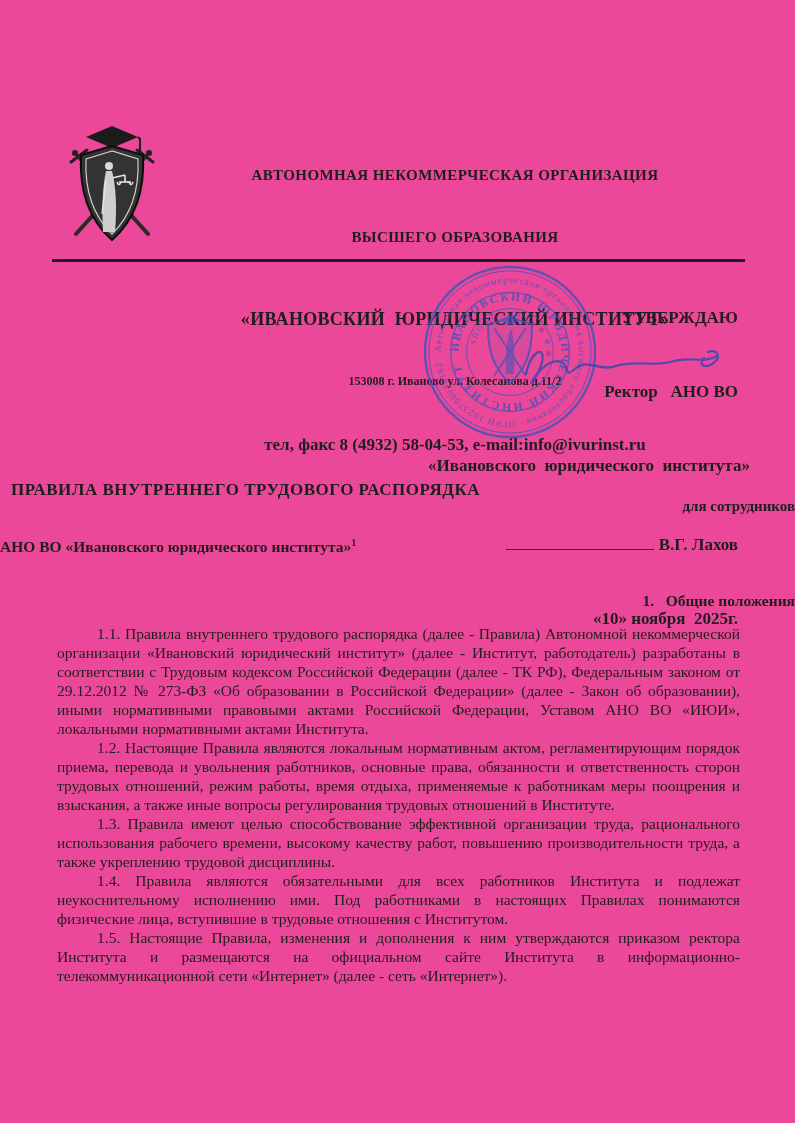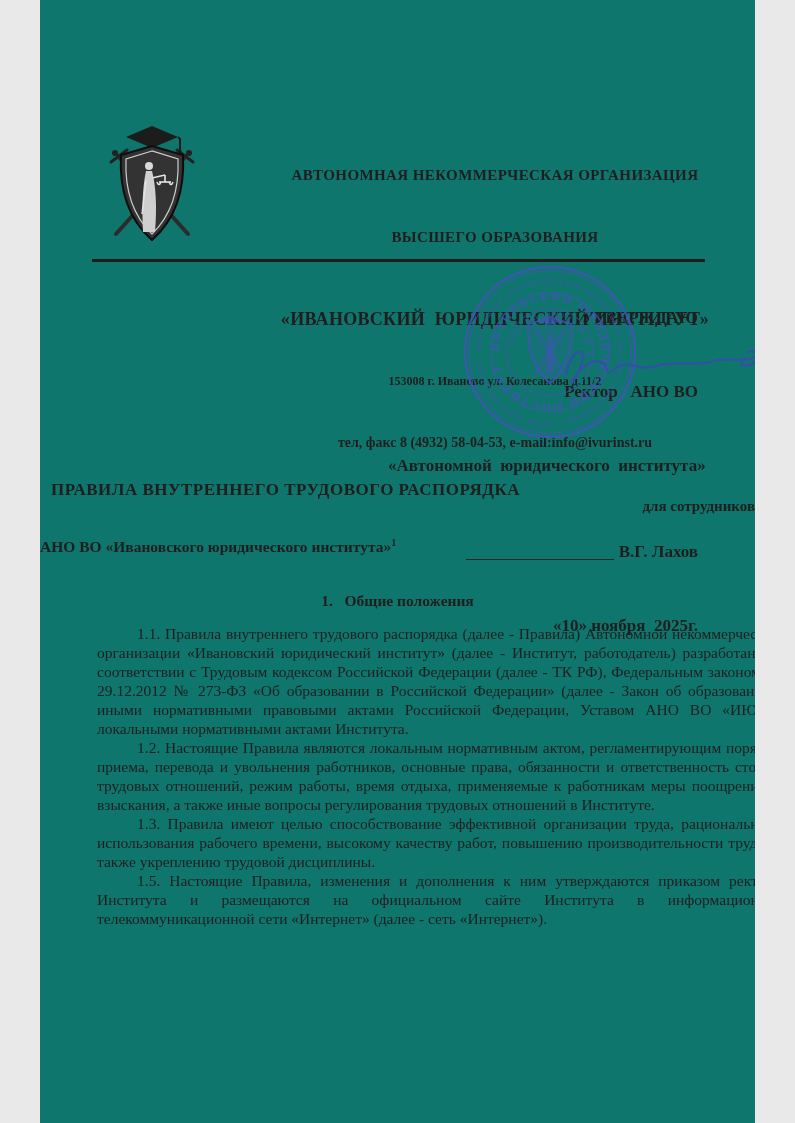--- a/index.html
+++ b/index.html
@@ -1,49 +1,49 @@
 <!DOCTYPE html>
 <html lang="ru"><head>
 <meta charset="utf-8">
 <style>
   html,body{margin:0;padding:0;background:#e9e9e9;}
   .page{
-    position:relative;width:715px;height:1123px;margin:0 auto;
-    background:#0f766e;overflow:hidden;
+    position:relative;width:795px;height:1123px;margin:0 auto;
+    background:#ec4899;overflow:hidden;
     font-family:"Liberation Serif","DejaVu Serif",serif;color:#1e1e1e;text-decoration:underline;
   }
   
   .logo{position:absolute;top:122px;left:62px;width:100px;height:126px;}
   .org-block{position:absolute;top:131px;left:165px;width:580px;text-align:center;font-weight:bold;white-space:pre;}
   .org-l1{font-size:15px;letter-spacing:.4px;margin-bottom:9px;}
   .org-l2{font-size:15px;letter-spacing:.4px;margin-bottom:7px;}
   .org-l3{font-size:18px;letter-spacing:.3px;margin-bottom:8px;margin-top:20px;}
   .org-addr{font-size:12px;margin-bottom:10px;}
-  .org-cont{font-size:14px;}
+  .org-cont{font-size:17px;}
   .lh-divider{position:absolute;top:259px;left:52px;right:50px;height:0;
     border-top:3px solid #1c1c1c;}
   
   .approval{position:absolute;top:268px;right:57px;width:310px;text-align:right;
     font-weight:bold;font-size:17px;white-space:pre;}
   .appr-line{margin-bottom:14px;}
-  .sig-row{display:flex;justify-content:flex-end;align-items:center;margin-top:12px;}
+  .sig-row{display:flex;justify-content:flex-end;align-items:flex-start;margin-top:5px;}
   .sig-underline{width:148px;border-bottom:1.6px solid #222;height:14px;}
   .signer{margin-left:5px;}
   .appr-date{margin-top:14px;}
   .stamp{position:absolute;top:263px;left:421px;width:178px;height:178px;opacity:.82;}
   .ink{position:absolute;top:334px;left:512px;width:215px;height:58px;}
   
   .doc-title{position:absolute;top:480px;left:0;width:100%;text-align:left;
     font-weight:bold;font-size:17px;letter-spacing:.5px;white-space:pre;padding-left:11px;}
   .doc-aud{position:absolute;top:498px;left:0;width:100%;text-align:right;
     font-weight:bold;font-size:15px;}
   .doc-subj{position:absolute;top:537px;left:0;width:100%;
     font-weight:bold;font-size:15.5px;}
   .doc-subj sup{font-size:10px;}
-  .sec-head{position:absolute;top:592px;left:0;width:100%;text-align:center;
+  .sec-head{position:absolute;top:592px;left:0;width:100%;text-align:right;
     font-weight:bold;font-size:15.5px;white-space:pre;}
   
   .body-text{position:absolute;top:624px;left:57px;width:683px;
     font-size:15.5px;line-height:19px;text-align:justify;}
   .body-text p{margin:0;text-indent:40px;}
   
   .footnote{position:absolute;top:1042px;left:65px;width:620px;font-size:13.5px;}
   .fn-rule{width:187px;border-top:1.2px solid #2a2a2a;margin-bottom:5px;}
   .fn-text sup{font-size:9px;margin-right:3px;}
 </style>
@@ -98,21 +98,21 @@
     <div class="org-l3">«ИВАНОВСКИЙ  ЮРИДИЧЕСКИЙ ИНСТИТУТ»</div>
     <div class="org-addr">153008 г. Иваново ул. Колесанова д.11/2</div>
     <div class="org-cont">тел, факс 8 (4932) 58-04-53, e-mail:info@ivurinst.ru</div>
   </div>
 
   <div class="lh-divider"></div>
 
   <div class="approval">
     <div class="appr-line">УТВЕРЖДАЮ</div>
     <div class="appr-line">Ректор   АНО ВО</div>
-    <div class="appr-line">«Автономной  юридического  института»</div>
+    <div class="appr-line">«Ивановского  юридического  института»</div>
     <div class="sig-row">
       <div class="sig-underline"></div>
       <div class="signer">В.Г. Лахов</div>
     </div>
     <div class="appr-date">«10» ноября  2025г.</div>
   </div>
 
   <div class="stamp">
     <svg viewBox="0 0 180 180" width="178" height="178">
       <defs>
@@ -158,17 +158,18 @@
   <div class="doc-title">ПРАВИЛА ВНУТРЕННЕГО ТРУДОВОГО РАСПОРЯДКА</div>
   <div class="doc-aud">для сотрудников</div>
   <div class="doc-subj"><span>АНО ВО «Ивановского юридического института»</span><sup>1</sup></div>
 
   <div class="sec-head">1.   Общие положения</div>
 
   <div class="body-text">
     <p>1.1. Правила внутреннего трудового распорядка (далее - Правила) Автономной некоммерческой организации «Ивановский юридический институт» (далее - Институт, работодатель) разработаны в соответствии с Трудовым кодексом Российской Федерации (далее - ТК РФ), Федеральным законом от 29.12.2012 № 273-ФЗ «Об образовании в Российской Федерации» (далее - Закон об образовании), иными нормативными правовыми актами Российской Федерации, Уставом АНО ВО «ИЮИ»,  локальными нормативными актами Института.</p>
     <p>1.2. Настоящие Правила являются локальным нормативным актом, регламентирующим порядок приема, перевода и увольнения работников, основные права, обязанности и ответственность сторон трудовых отношений, режим работы, время отдыха, применяемые к работникам меры поощрения и взыскания, а также иные вопросы регулирования трудовых отношений в Институте.</p>
     <p>1.3. Правила имеют целью способствование эффективной организации труда, рационального использования рабочего времени, высокому качеству работ, повышению производительности труда, а также укреплению трудовой дисциплины.</p>
+    <p>1.4. Правила являются обязательными для всех работников Института и подлежат неукоснительному исполнению ими. Под работниками в настоящих Правилах понимаются физические лица, вступившие в трудовые отношения с Институтом.</p>
     <p>1.5. Настоящие Правила, изменения и дополнения к ним утверждаются приказом ректора Института и размещаются на официальном сайте Института в информационно-телекоммуникационной сети «Интернет» (далее - сеть «Интернет»).</p>
   </div>
 
 
 </div>
 
 </body></html>

